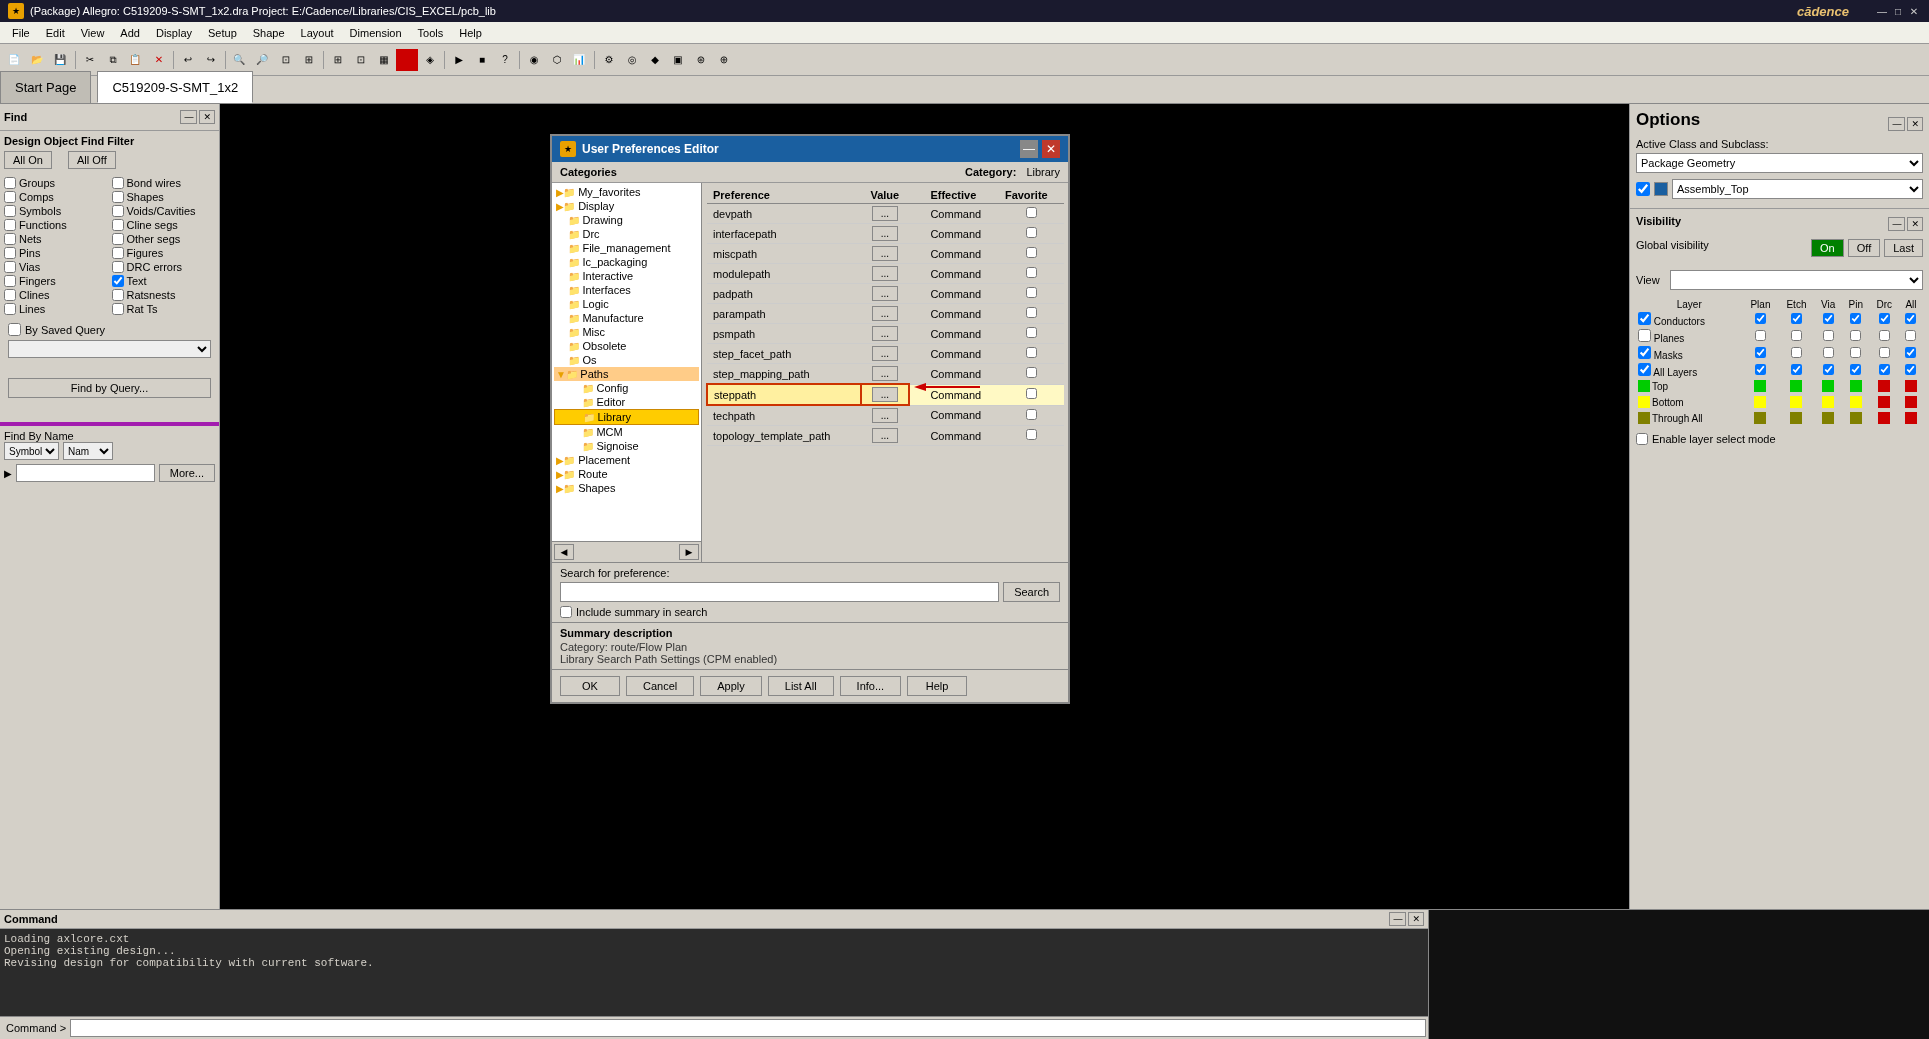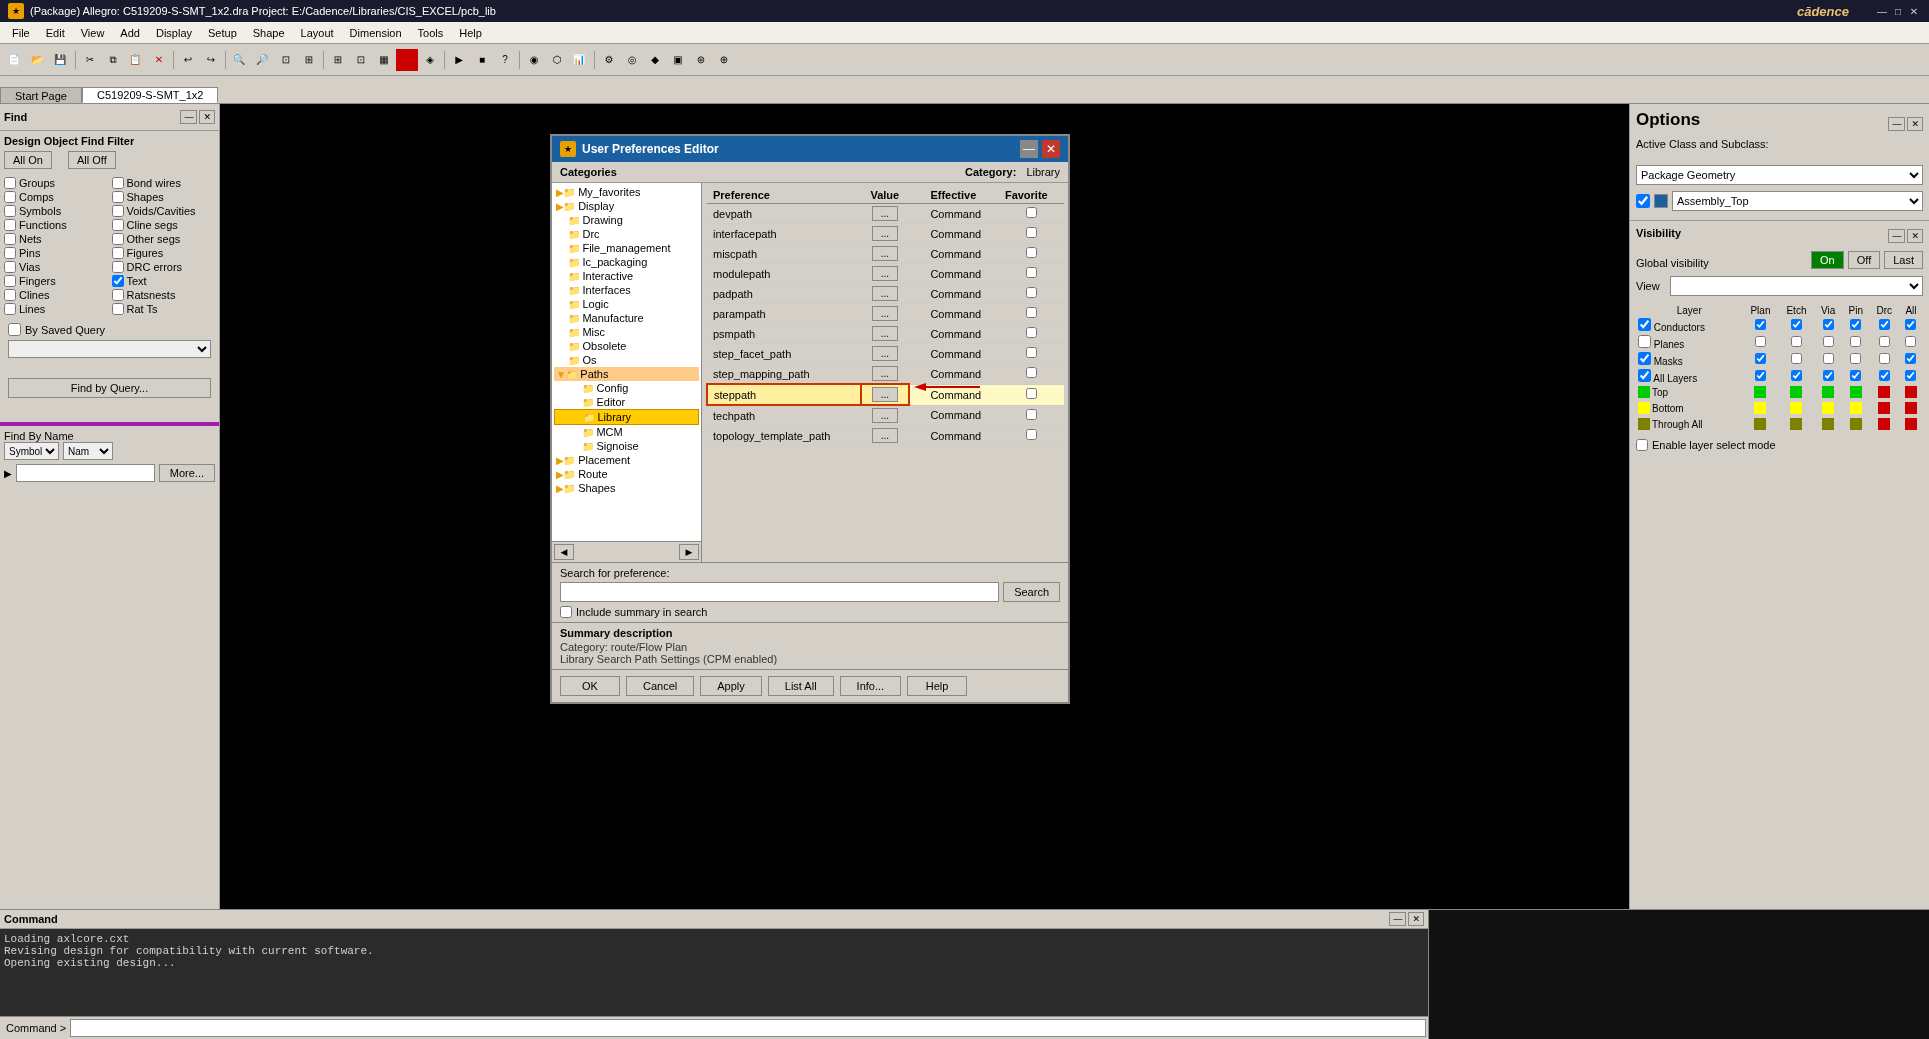--- a/index.html
+++ b/index.html
@@ -46,35 +46,35 @@
     .find-name-input { width: 80px; height: 18px; border: 1px solid #888; font-size: 11px; padding: 1px; }
     .find-name-select { height: 18px; font-size: 10px; border: 1px solid #888; width: 55px; }
     .find-btn-full { width: 100%; padding: 3px; background: #d4d0c8; border: 1px solid #888; cursor: pointer; font-size: 11px; margin-bottom: 4px; }
     .find-more-btn { padding: 2px 10px; background: #d4d0c8; border: 1px solid #888; cursor: pointer; font-size: 11px; }
 
     
     .canvas-area { flex: 1; background: #000; position: relative; overflow: hidden; }
 
     
     .tabs-bar { background: #d4d0c8; display: flex; align-items: flex-end; height: 28px; border-bottom: 1px solid #888; }
-    .tab { padding: 4px 14px; font-size: 11px; cursor: pointer; background: #c0bdb5; border: 1px solid #888; border-bottom: none; margin-right: 0; height: 16px; display: flex; align-items: center; }
+    .tab { padding: 4px 14px; font-size: 13px; cursor: pointer; background: #c0bdb5; border: 1px solid #888; border-bottom: none; margin-right: 6px; height: 32px; display: flex; align-items: center; }
     .tab.active { background: #fff; border-bottom: 1px solid #fff; }
 
     
     .right-panel { width: 300px; background: #d4d0c8; border-left: 1px solid #999; display: flex; flex-direction: column; }
     .options-section { border-bottom: 1px solid #999; padding: 6px; }
     .options-title { font-size: 17px; font-weight: bold; margin-bottom: 8px; }
-    .options-label { font-size: 11px; margin-bottom: 15px; }
+    .options-label { font-size: 11px; margin-bottom: 3px; }
     .options-select { width: 100%; height: 20px; font-size: 11px; border: 1px solid #888; background: #fff; margin-bottom: 6px; }
     .options-check-row { display: flex; align-items: center; gap: 4px; margin-bottom: 3px; }
     .options-check-select { height: 20px; font-size: 11px; border: 1px solid #888; background: #fff; flex: 1; }
 
     .visibility-section { padding: 6px; flex: 1; }
     .visibility-title { font-size: 11px; font-weight: bold; margin-bottom: 6px; }
-    .vis-global-row { display: flex; align-items: flex-end; gap: 4px; margin-bottom: 7px; }
+    .vis-global-row { display: flex; align-items: flex-start; gap: 4px; margin-bottom: 13px; }
     .vis-label { font-size: 11px; flex: 1; }
     .vis-btn { padding: 2px 8px; background: #d4d0c8; border: 1px solid #888; cursor: pointer; font-size: 11px; }
     .vis-btn.active { background: #008000; color: #fff; }
     .vis-view-row { display: flex; align-items: center; gap: 4px; margin-bottom: 8px; }
     .vis-view-select { height: 20px; font-size: 11px; border: 1px solid #888; background: #fff; flex: 1; }
     
     .layer-table { width: 100%; font-size: 10px; border-collapse: collapse; }
     .layer-table th { font-size: 10px; text-align: center; padding: 1px 2px; font-weight: normal; }
     .layer-table td { padding: 1px 2px; }
     .layer-name-col { text-align: left; font-size: 10px; }
@@ -826,22 +826,22 @@
     <div class="command-panel">
       <div class="command-title">
         <span>Command</span>
         <div style="display:flex;gap:2px;">
           <button class="panel-ctrl-btn">—</button>
           <button class="panel-ctrl-btn">✕</button>
         </div>
       </div>
       <div class="command-output">
         <div>Loading axlcore.cxt</div>
+        <div>Opening existing design...</div>
         <div>Revising design for compatibility with current software.</div>
-        <div>Opening existing design...</div>
       </div>
       <div class="command-input-row">
         <span class="command-prompt">Command &gt;</span>
         <input type="text" class="command-input" style="">
       </div>
     </div>
     <div class="bottom-canvas" style="background:#111;"></div>
   </div>
 </div>
 

